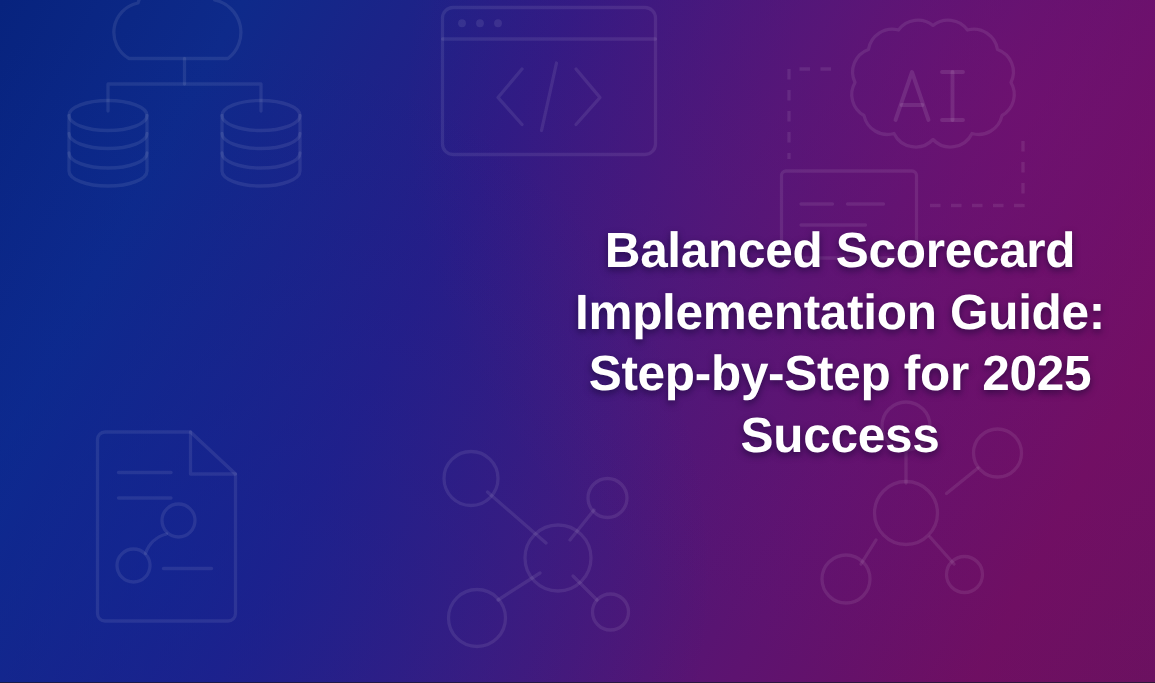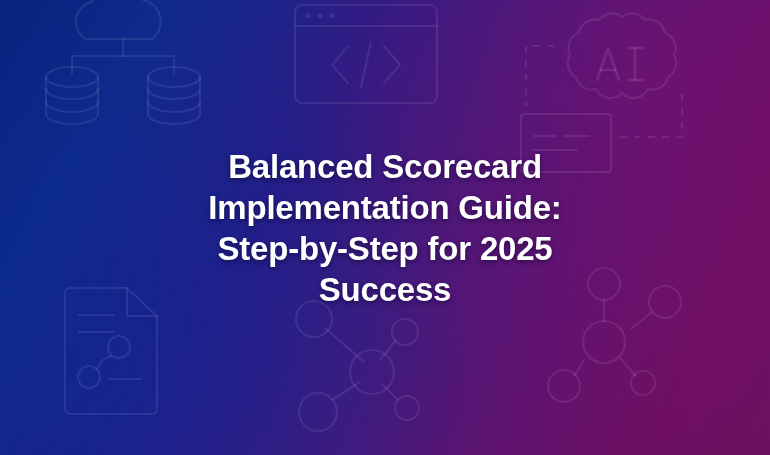--- a/index.html
+++ b/index.html
@@ -92,21 +92,21 @@
   .deco-net-right  { left: 548px; top: 250px; width: 180px; height: 182px; }
 
   .title-wrap {
     position: absolute;
     left: 0;
     right: 0;
     top: 0;
     bottom: 0;
     display: flex;
     align-items: center;
-    justify-content: center;
+    justify-content: flex-end;
   }
   .title {
     width: 420px;
     margin: 0;
     padding: 0;
     text-align: center;
     color: #ffffff;
     font-family: "Liberation Sans", sans-serif;
     font-size: 33px;
     font-weight: bold;

